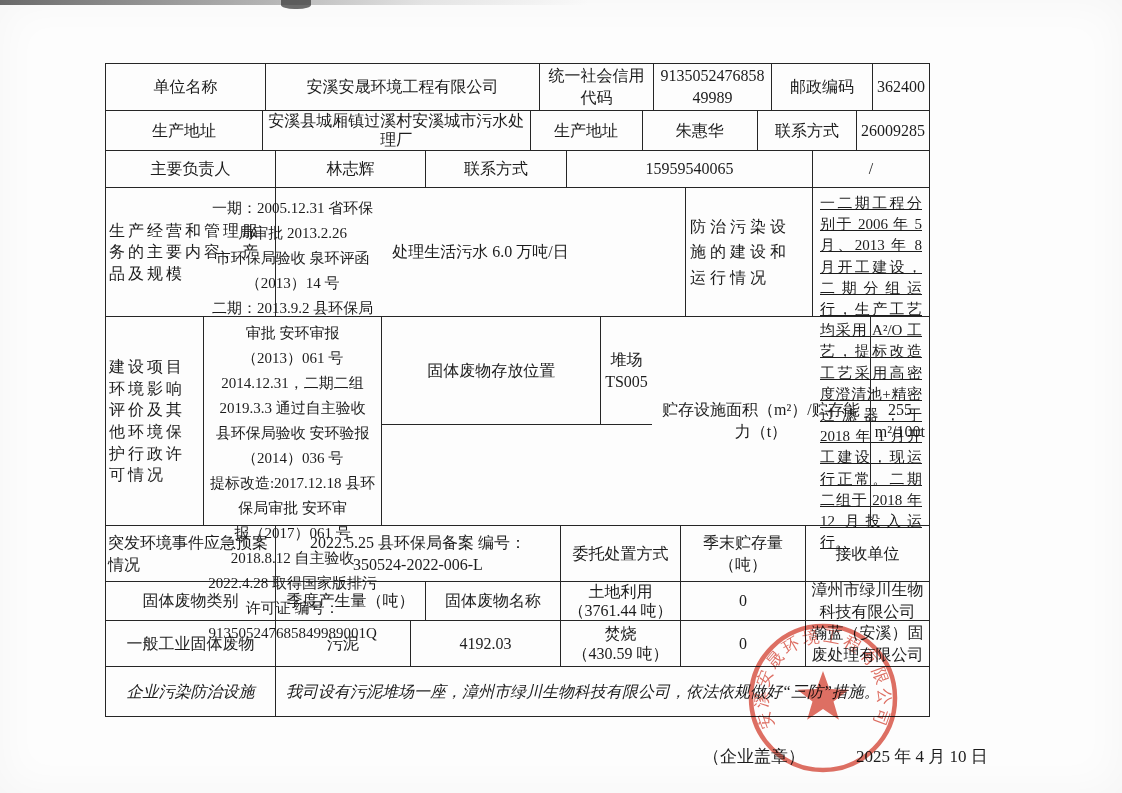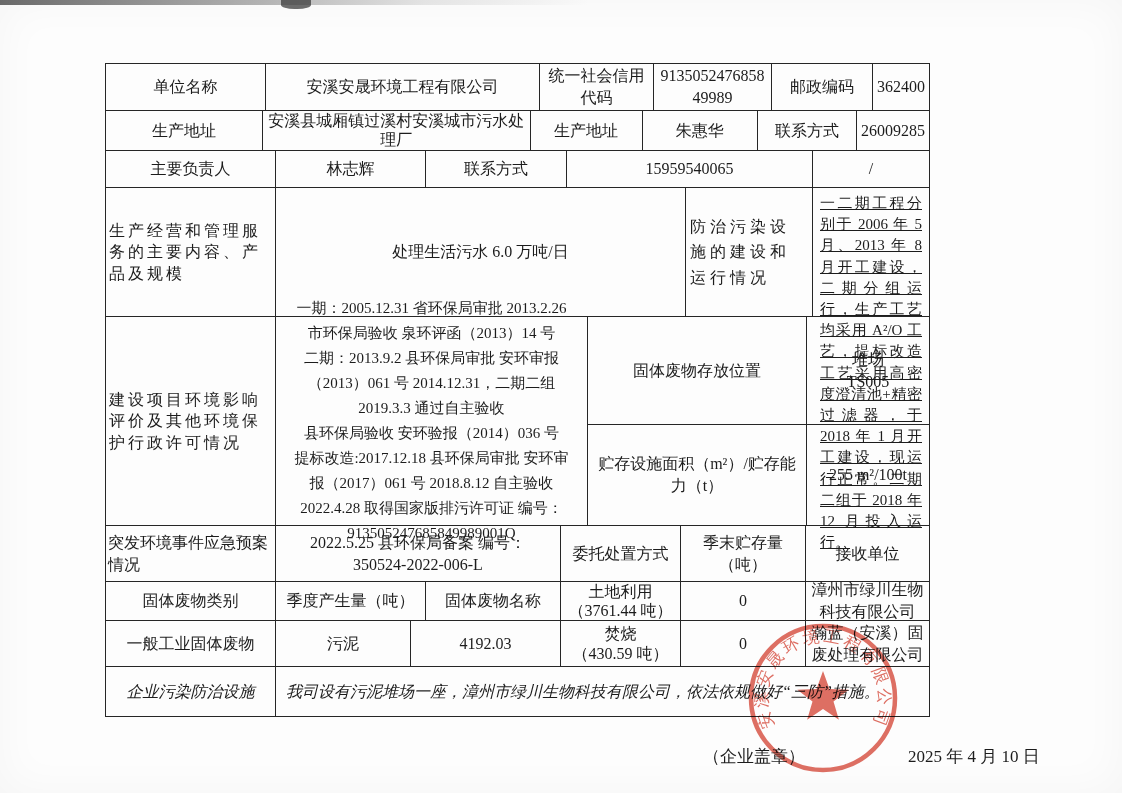--- a/index.html
+++ b/index.html
@@ -41,25 +41,25 @@
   }
   .td:last-child { border-right: none; flex: 1; }
   .td.left { justify-content: flex-start; text-align: left; }
   .td.lsp { letter-spacing: 3px; padding: 2px 3px; }
   .pre { white-space: pre-line; }
   .small { font-size: 15px; line-height: 25px; }
   .para {
     display: block; text-align: justify;
     font-size: 15px; line-height: 21.2px; padding: 5px 7px; text-decoration: underline;
   }
-  .vgroup { display: flex; flex-direction: column; flex: 1; }
+  .vgroup { display: flex; flex: 1; }
   .subrow { display: flex; border-bottom: 1px solid #262626; }
   .subrow:last-child { border-bottom: none; flex: 1; }
   .footer-seal { position: absolute; left: 703px; top: 745px; font-size: 17px; }
-  .footer-date { position: absolute; left: 908px; top: 745px; font-size: 17px; }
+  .footer-date { position: absolute; left: 856px; top: 745px; font-size: 17px; }
   .stamp { position: absolute; left: 737px; top: 612px; mix-blend-mode: multiply; opacity: .82; }
 </style>
 </head>
 <body>
 
 <div class="page">
   <div class="scan-top"></div>
   <div class="scan-blob"></div>
 
 

